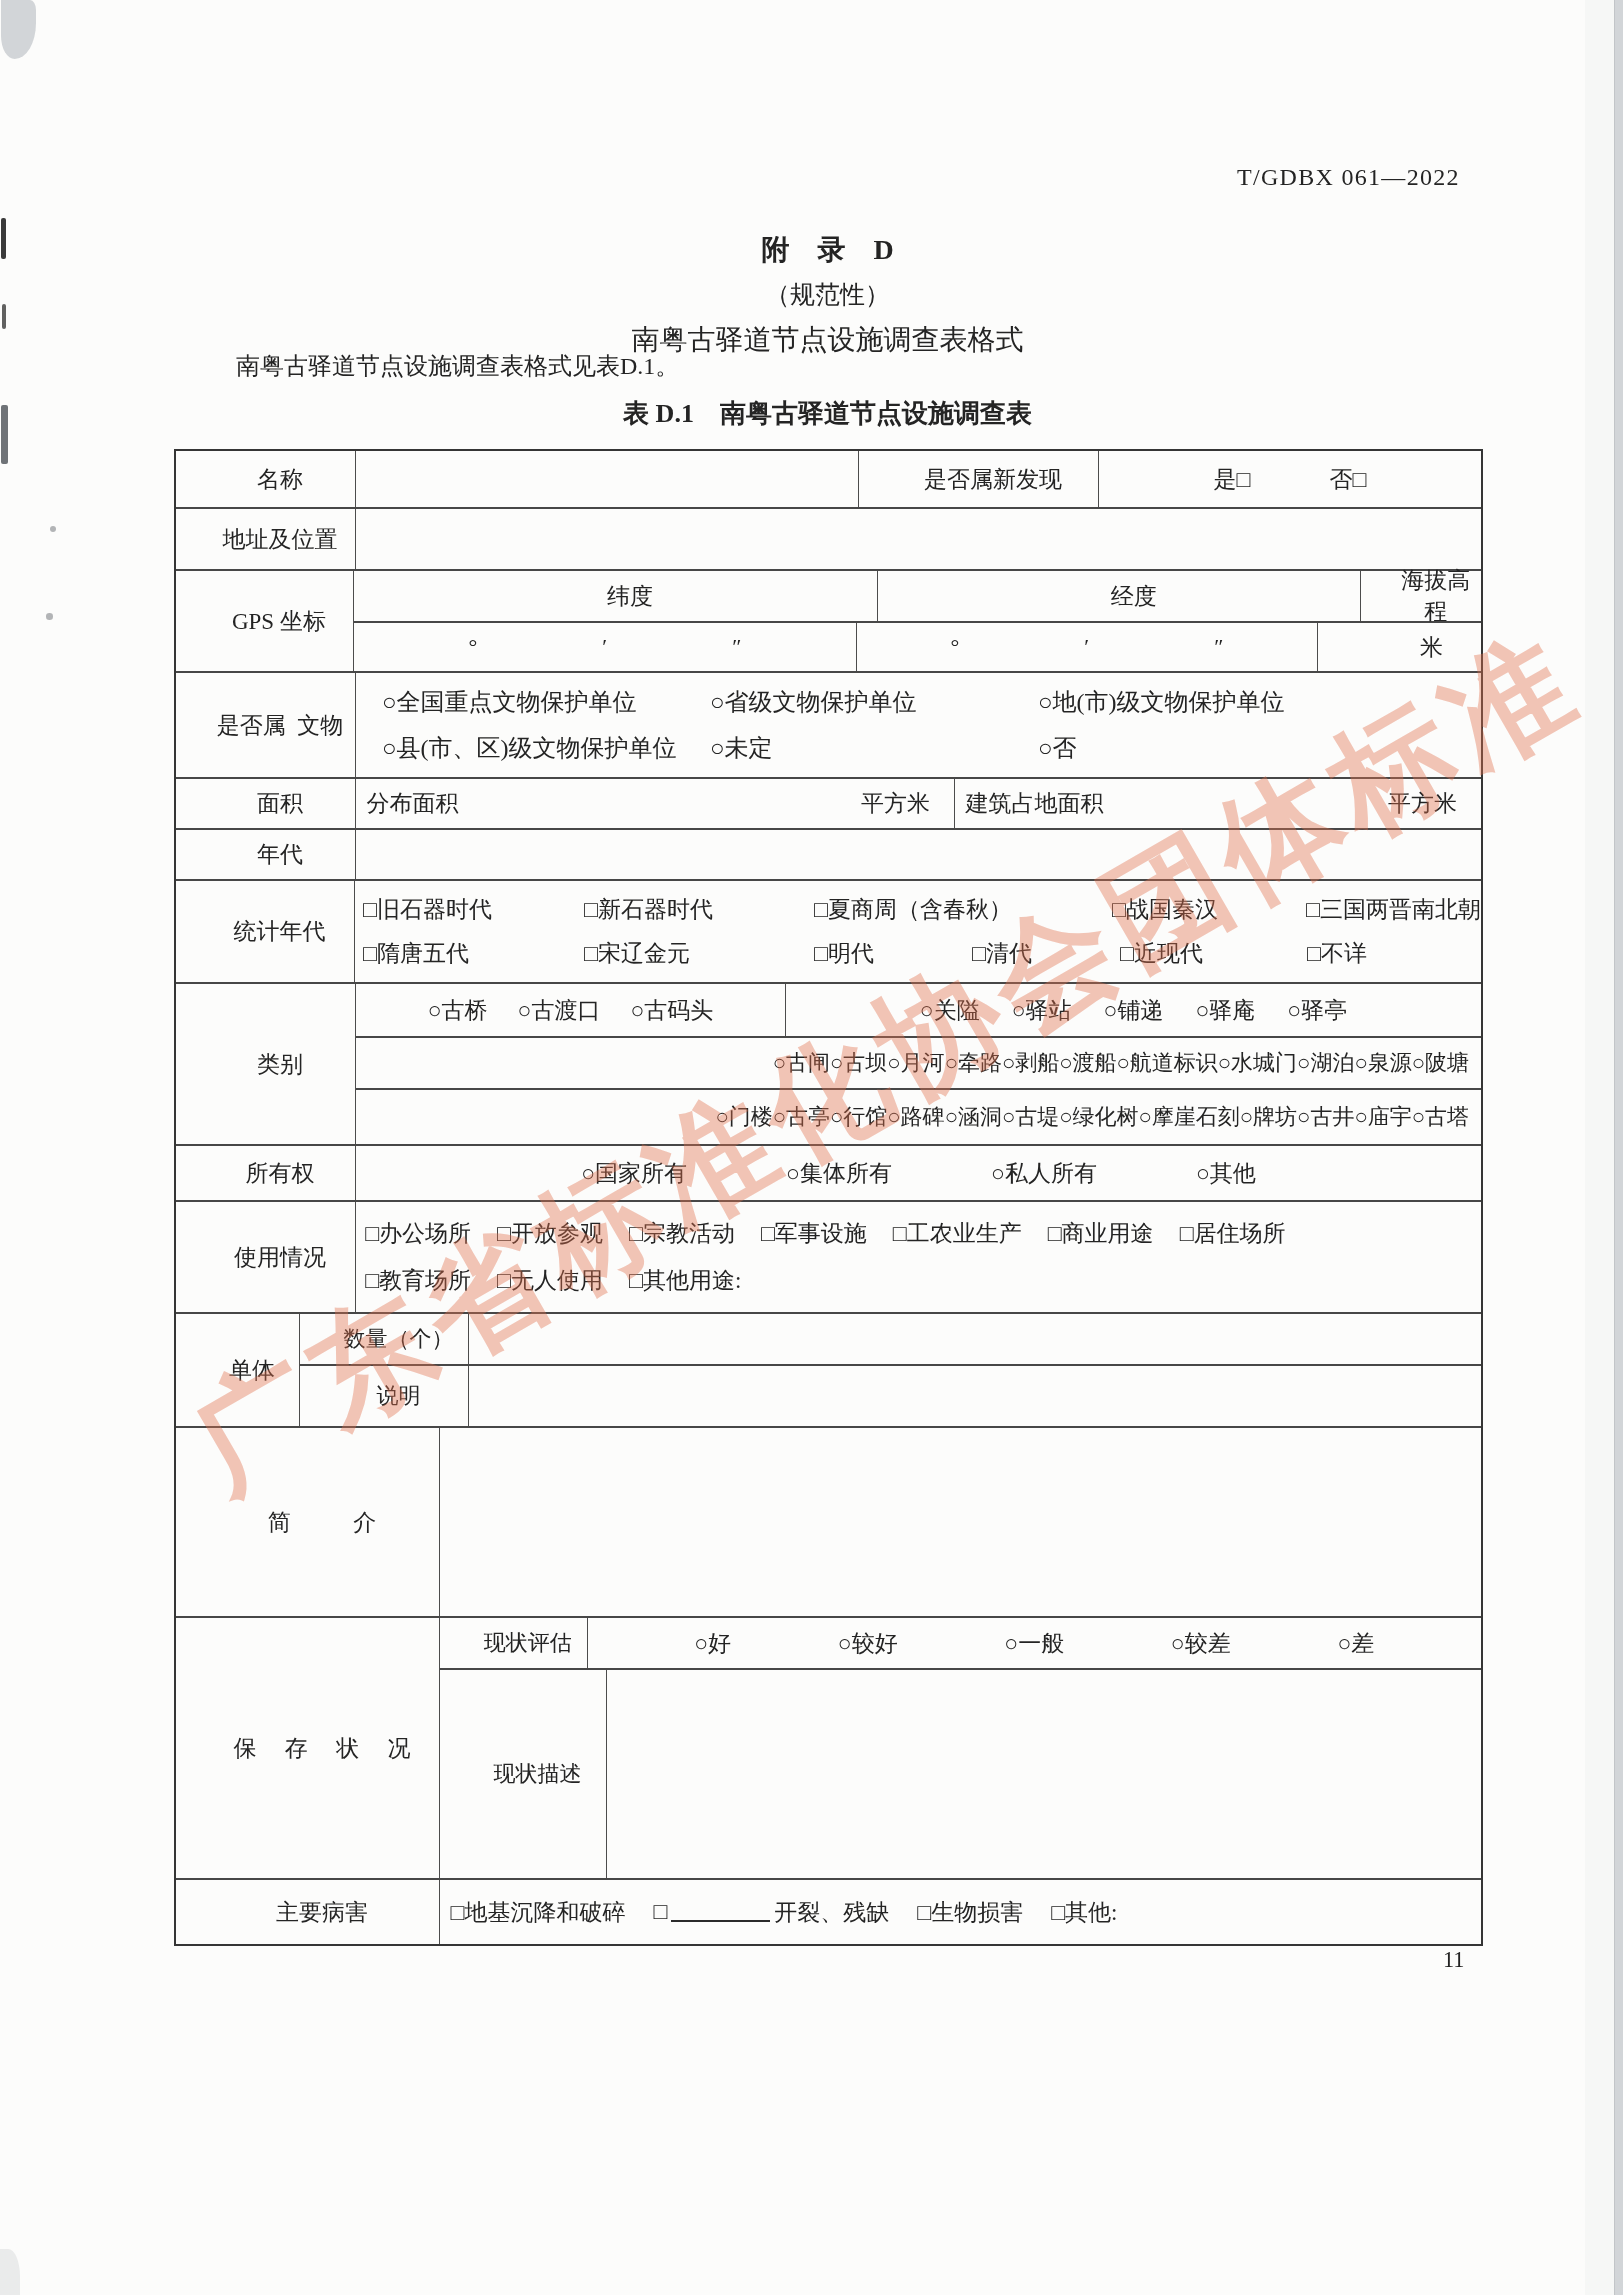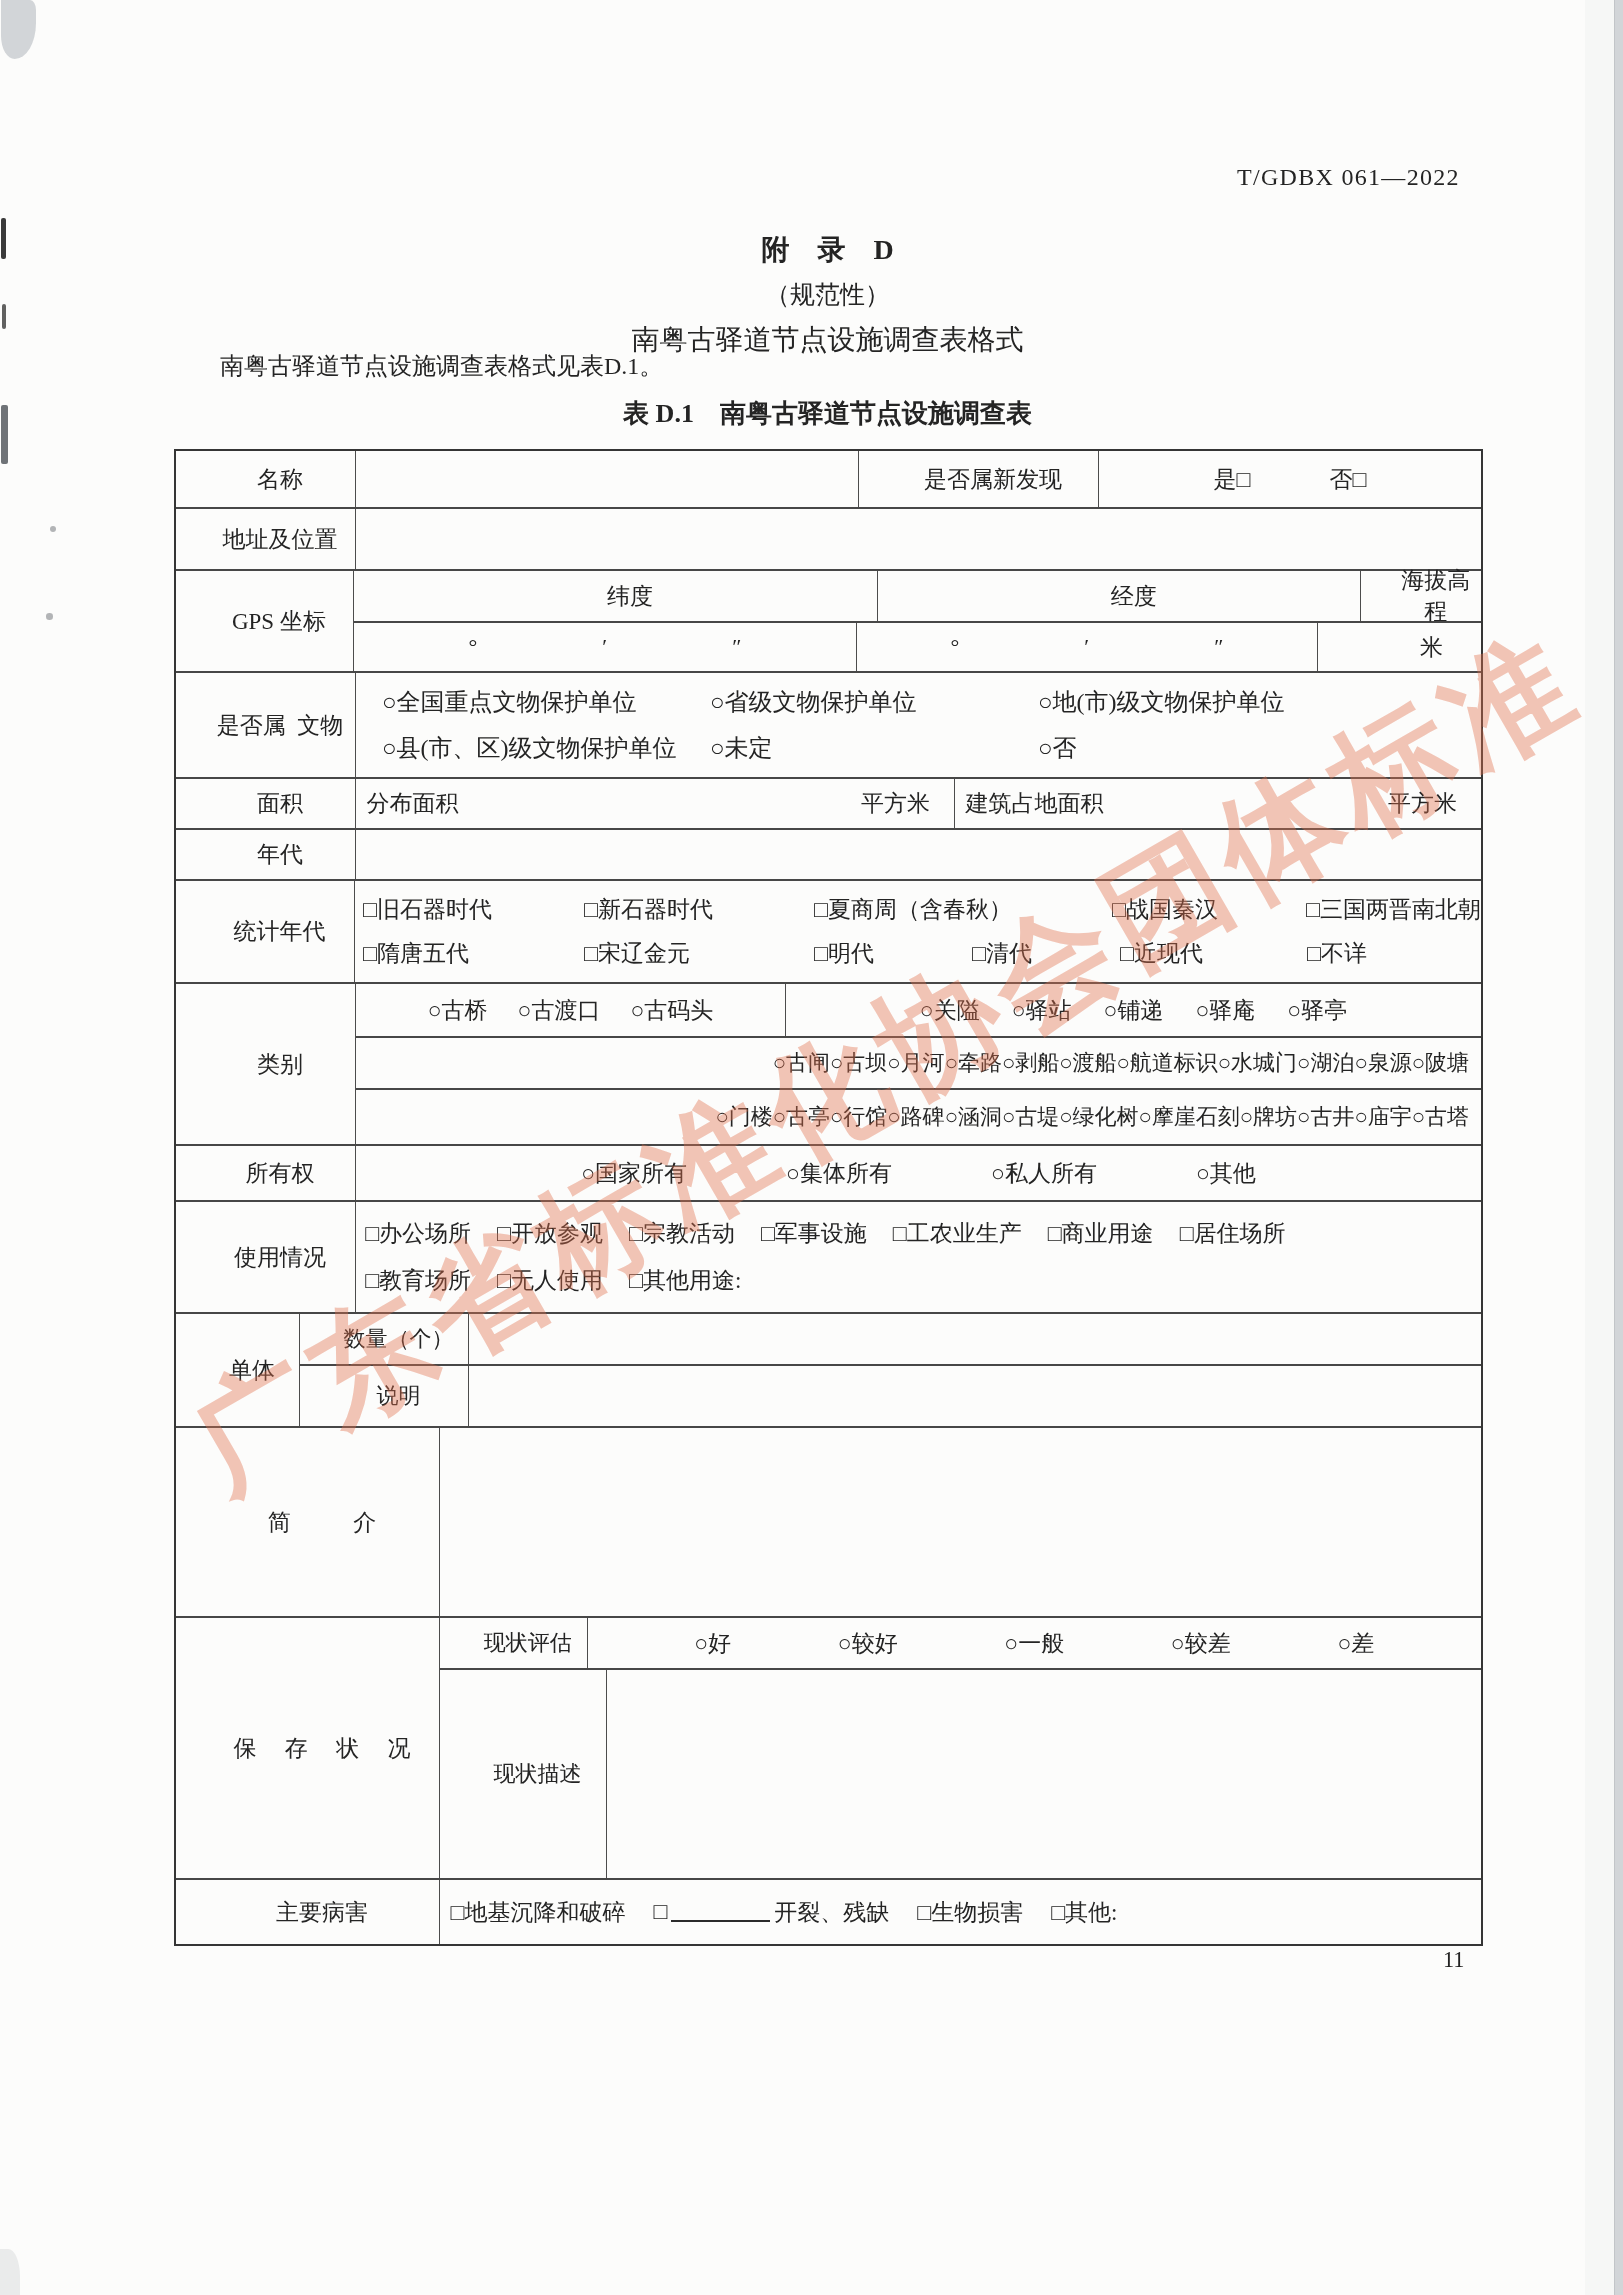--- a/index.html
+++ b/index.html
@@ -36,21 +36,21 @@
     white-space:nowrap; color:rgba(224,112,78,0.40);
     z-index:6; pointer-events:none; font-family:"Liberation Serif", serif;
   }
 
   
   .doc-code { position:absolute; left:1237px; top:164px; font-size:24px; letter-spacing:1.3px; }
   .headings { position:absolute; left:174px; top:231px; width:1307px; text-align:center; }
   .h-appendix { font-size:28px; font-weight:bold; }
   .h-normative { font-size:25px; margin-top:8.5px; }
   .h-title { font-size:28px; font-weight:normal; margin-top:10px; }
-  .intro { position:absolute; left:220px; top:350px; font-size:24px;font-family:Liberation Serif, serif; }
+  .intro { position:absolute; left:236px; top:350px; font-size:24px;font-family:Liberation Serif, serif; }
   .caption { position:absolute; left:174px; top:396px; width:1307px;
     text-align:center; font-size:26px; font-weight:bold; }
   .pageno { position:absolute; left:1443px; top:1947px; font-size:22.3px;text-align:right; }
 
   
   .ftable {
     position:absolute; left:174px; top:449px; width:1309px;
     border:2px solid #353535; display:flex; flex-direction:column;
     font-size:23px; background:transparent; z-index:2;
   }

